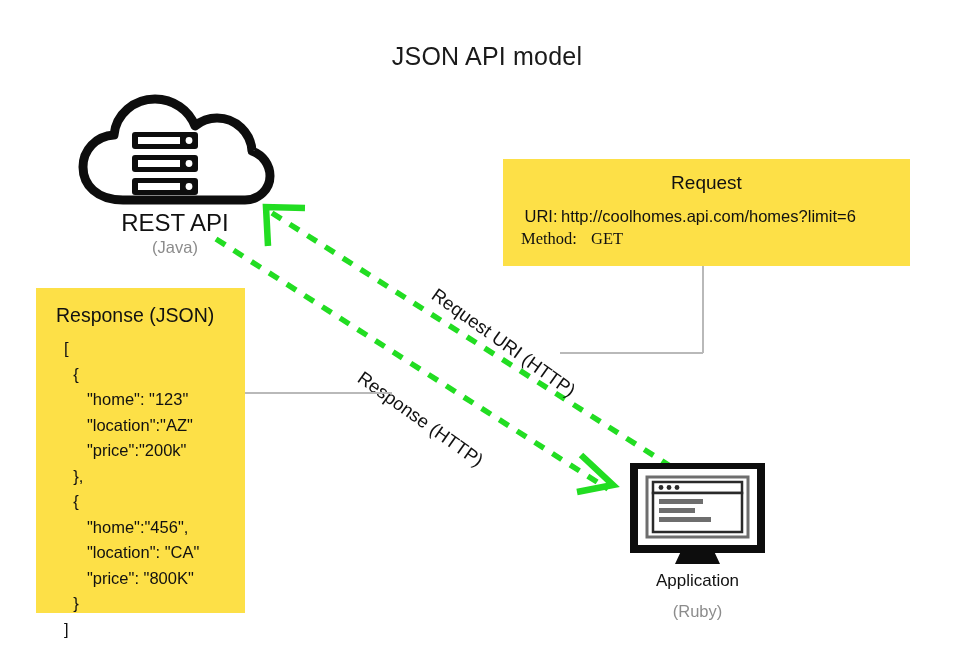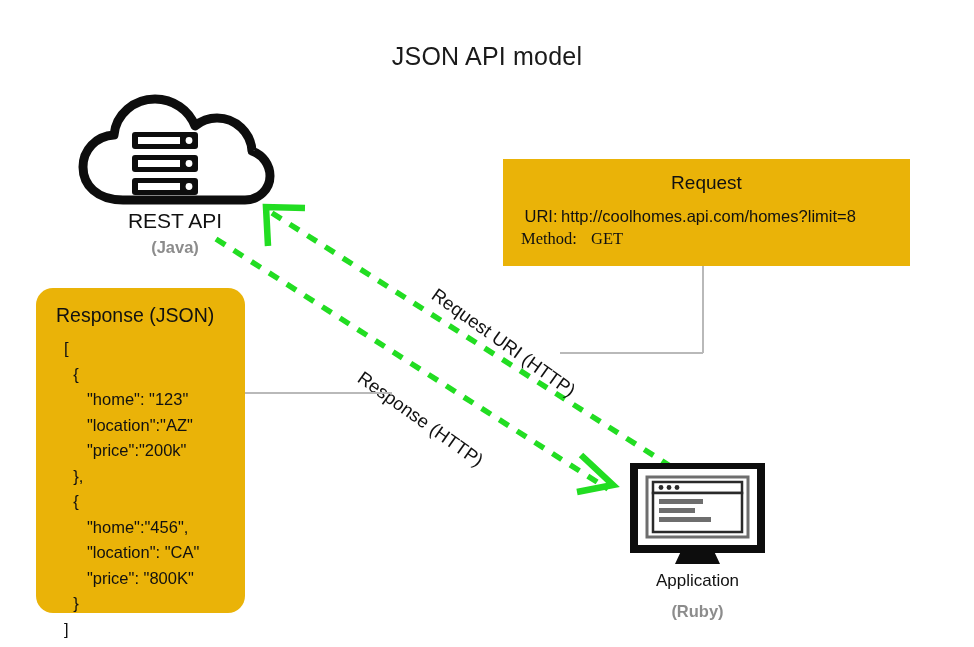--- a/index.html
+++ b/index.html
@@ -24,21 +24,21 @@
     width: 974px;
     text-align: center;
     font-size: 25px;
     color: #1a1a1a;
     letter-spacing: 0.2px;
   }
 
   
   .panel {
     position: absolute;
-    background: #eab308;
+    background: #fde047;
     box-sizing: border-box;
   }
   #request-box {
     left: 503px;
     top: 159px;
     width: 407px;
     height: 107px;
   }
   #request-title {
     position: absolute;
@@ -61,21 +61,20 @@
   .req-key { display: inline-block; }
   .req-val { display: inline-block; }
   #request-uri-line .req-key { width: 40px; text-align: center; }
   #request-method-line .req-key { width: 70px; }
 
   #response-box {
     left: 36px;
     top: 288px;
     width: 209px;
     height: 325px;
-    border-radius: 17px;
   }
   #response-title {
     position: absolute;
     left: 20px;
     top: 16px;
     font-size: 19.5px;
     color: #111;
     white-space: nowrap;
   }
   #response-json {
@@ -152,31 +151,30 @@
   #cloud-icon {
     position: absolute;
     left: 0;
     top: 0;
     width: 200px;
     height: 120px;
   }
   .node-label {
     position: absolute;
     text-align: center;
-    font-size: 21px;
+    font-size: 24px;
     color: #111;
     white-space: nowrap;
   }
   .node-sublabel {
     position: absolute;
     text-align: center;
     font-size: 16.5px;
     color: #8c8c8c;
     white-space: nowrap;
-    font-weight: bold;
   }
   #restapi-label { left: 0; top: 117px; width: 200px; }
   #restapi-sublabel { left: 0; top: 146px; width: 200px; }
 
   
   #node-application {
     position: absolute;
     left: 618px;
     top: 463px;
     width: 180px;
@@ -215,21 +213,21 @@
   <div class="arrow-label" id="label-request">Request URI (HTTP)</div>
   <div class="arrow-label" id="label-response">Response (HTTP)</div>
 
   <div class="leader" id="leader-request-vert"></div>
   <div class="leader" id="leader-request-horz"></div>
   <div class="leader" id="leader-response-horz"></div>
 
   <div class="panel" id="request-box">
     <div id="request-title">Request</div>
     <div class="req-line" id="request-uri-line">
-      <span class="req-key">URI:</span><span class="req-val">http://coolhomes.api.com/homes?limit=8</span>
+      <span class="req-key">URI:</span><span class="req-val">http://coolhomes.api.com/homes?limit=6</span>
     </div>
     <div class="req-line" id="request-method-line">
       <span class="req-key">Method:</span><span class="req-val">GET</span>
     </div>
   </div>
 
   <div class="panel" id="response-box">
     <div id="response-title">Response (JSON)</div>
     <div id="response-json">[
   {

